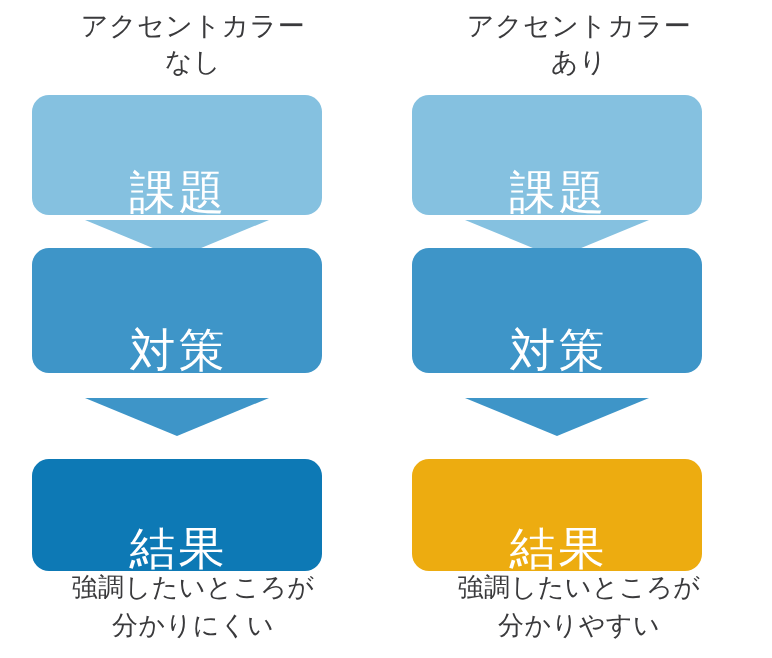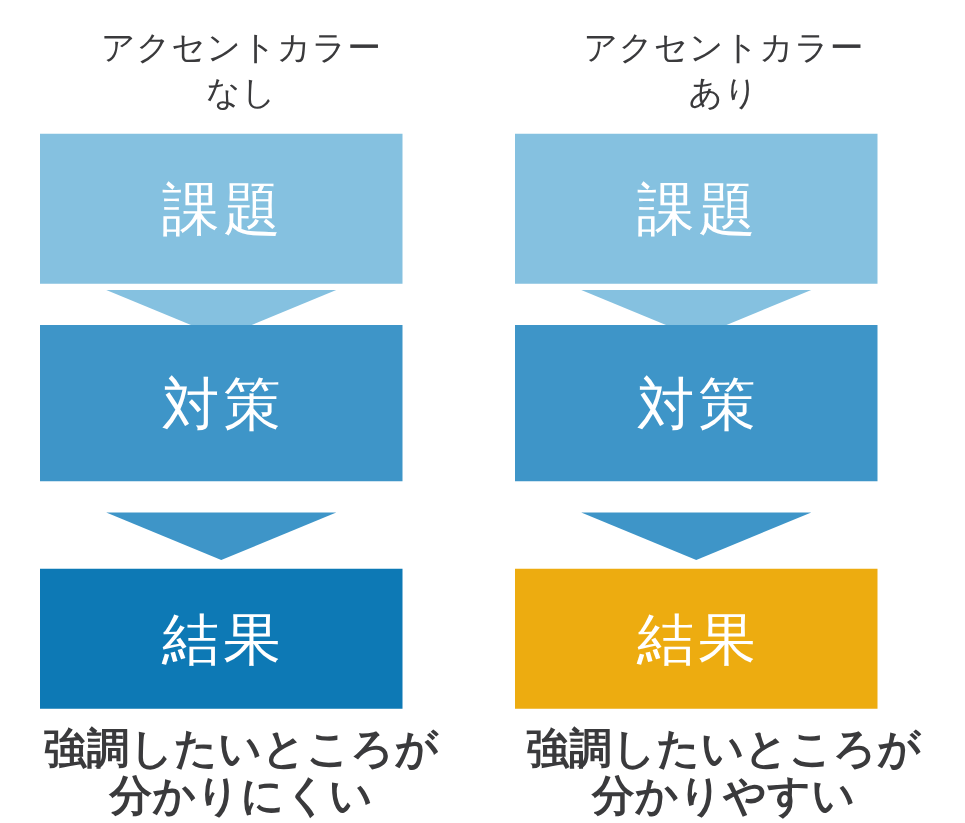--- a/index.html
+++ b/index.html
@@ -21,21 +21,20 @@
     height: 658px;
     box-sizing: border-box;
   }
 
   .column {
     position: absolute;
     top: 0;
     width: 386px;
     height: 496px;
     box-sizing: border-box;
-    margin-top: 12px;
   }
   .column.left  { left: 0; }
   .column.right { left: 386px; }
 
   
   .col-title {
     position: absolute;
     top: 8px;
     left: 0;
     width: 386px;
@@ -62,62 +61,63 @@
     position: absolute;
     left: 0;
     width: 290px;
     box-sizing: border-box;
   }
   .step-box {
     position: absolute;
     left: 0;
     width: 290px;
     display: flex;
-    align-items: center;
+    align-items: flex-end;
     justify-content: center;
     box-sizing: border-box;
+    border-radius: 17px;
   }
   .step-label {
     color: #FFFFFF;
     font-size: 46px;
     line-height: 1;
     letter-spacing: 3px;
     font-weight: 400;
     padding-left: 3px;
   }
 
   .step-1 .step-box { top: 0;   height: 120px; }
   .step-2 .step-box { top: 153px; height: 125px; }
-  .step-3 .step-box { top: 348px; height: 112px; }
+  .step-3 .step-box { top: 364px; height: 112px; }
 
   
   .arrow {
     position: absolute;
     left: 53px;
     width: 0;
     height: 0;
     border-left: 92px solid transparent;
     border-right: 92px solid transparent;
   }
   .arrow-1 { top: 125px; }
   .arrow-2 { top: 303px; }
 
   
   .caption {
     position: absolute;
     top: 568px;
     left: 0;
     width: 386px;
     text-align: center;
-    font-size: 34px;
+    font-size: 26px;
     line-height: 38px;
     color: #3A3A3C;
     letter-spacing: 0.5px;
     white-space: pre-line;
-    font-weight: 700;
+    font-weight: 400;
   }
 </style>
 </head>
 <body style="background: rgb(255, 255, 255);">
 
 <div class="board">
 
   <div class="column left">
 
     <div class="col-title" style="color: rgb(58, 58, 60);">アクセントカラー

